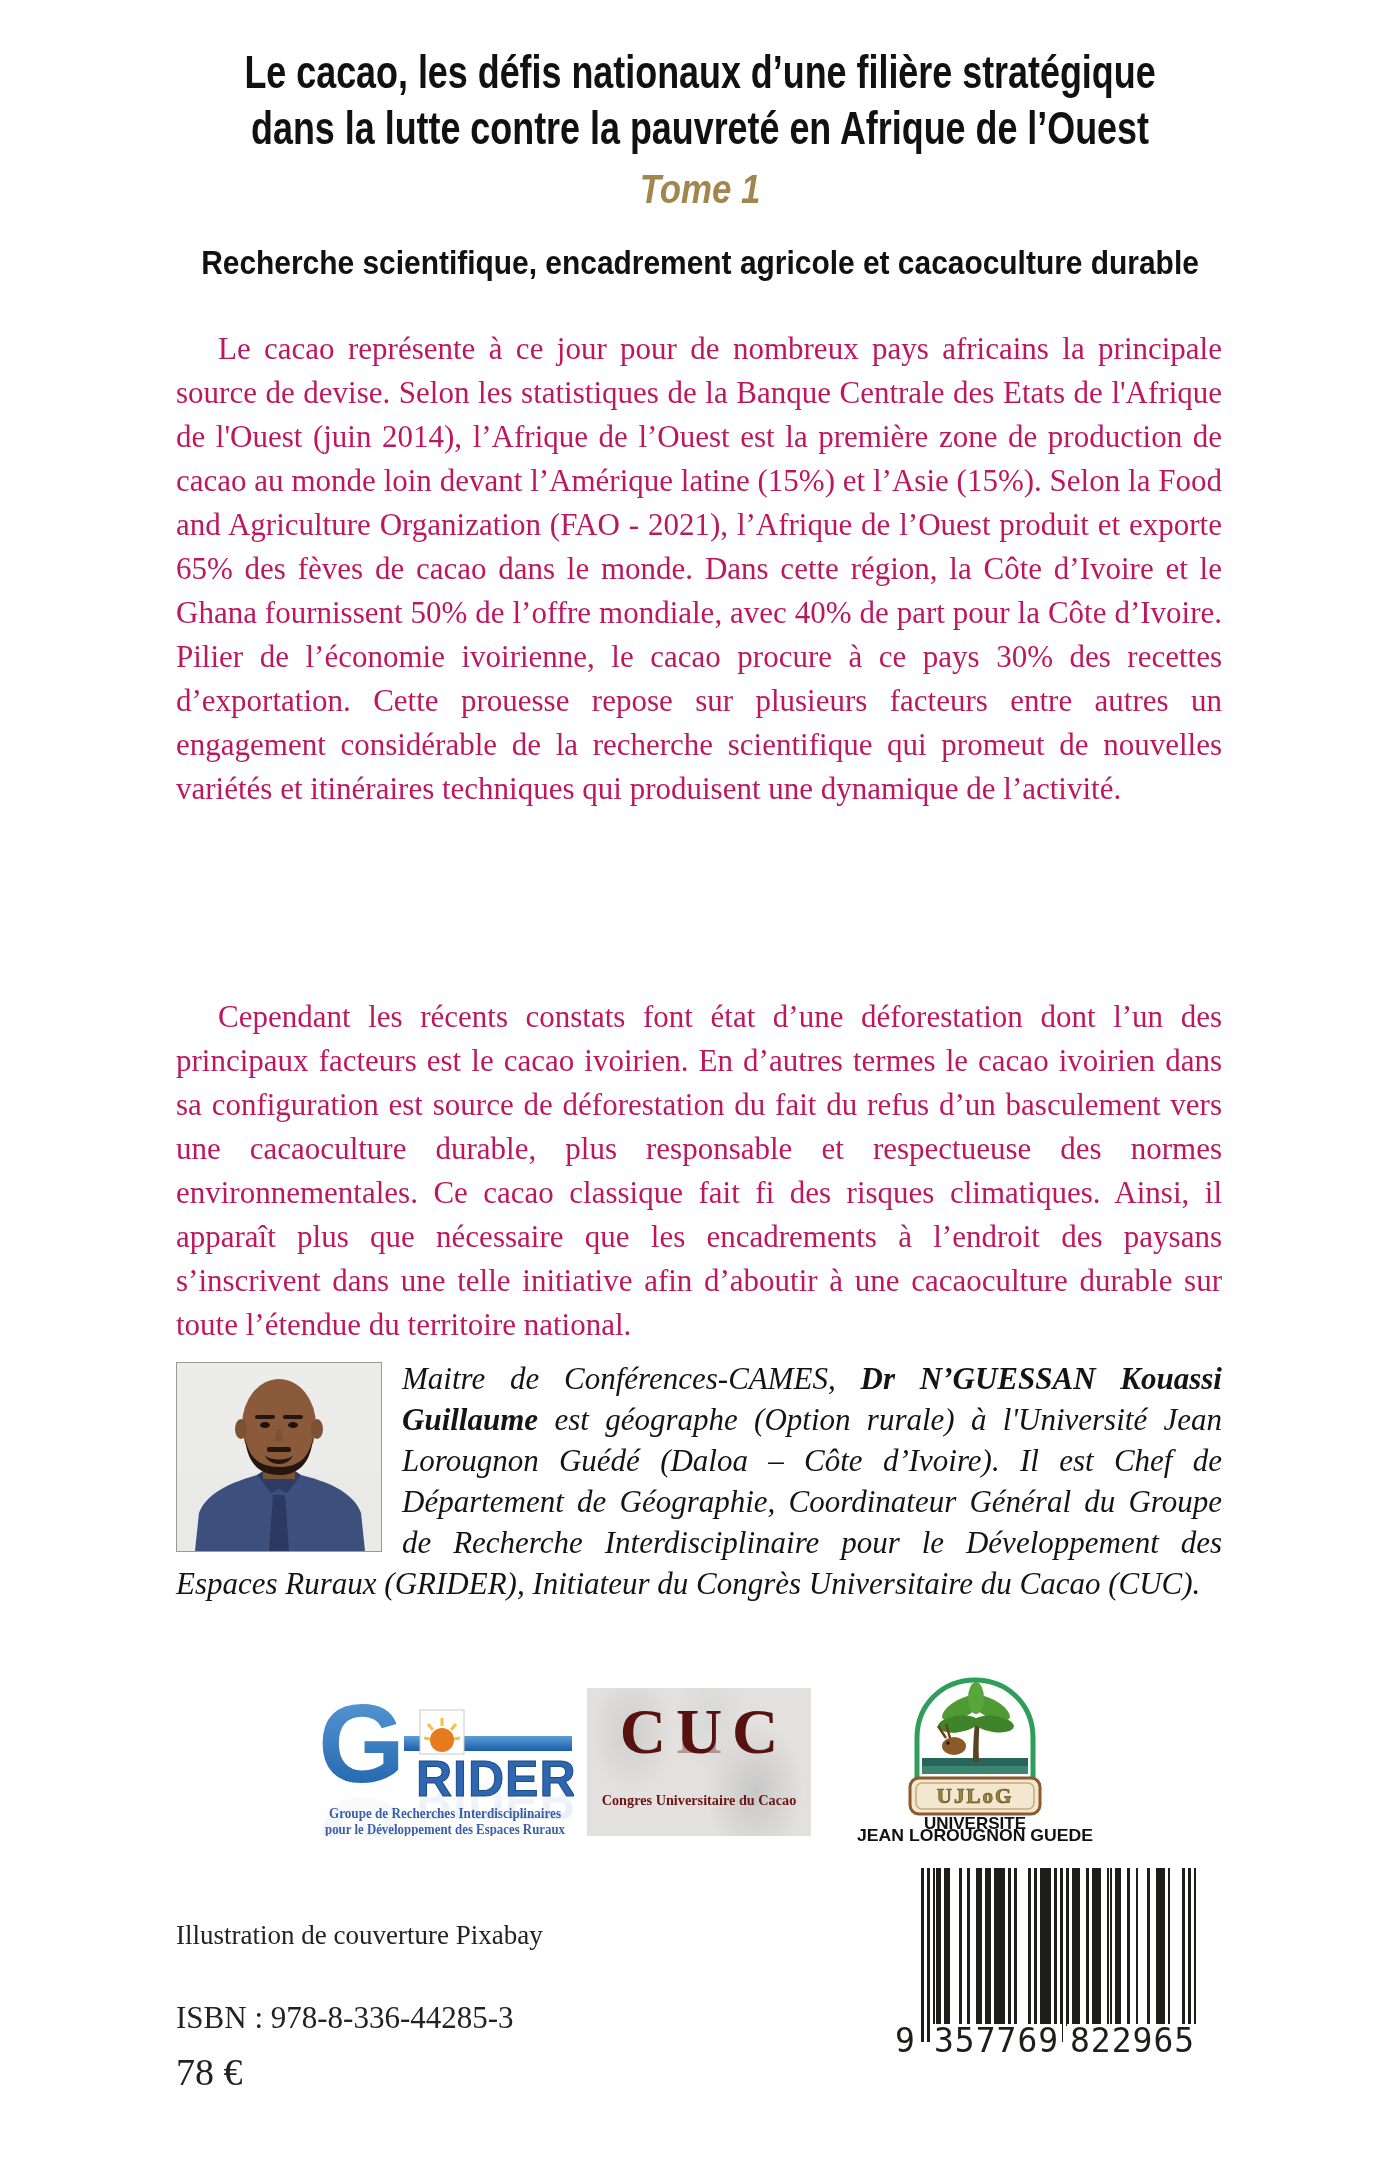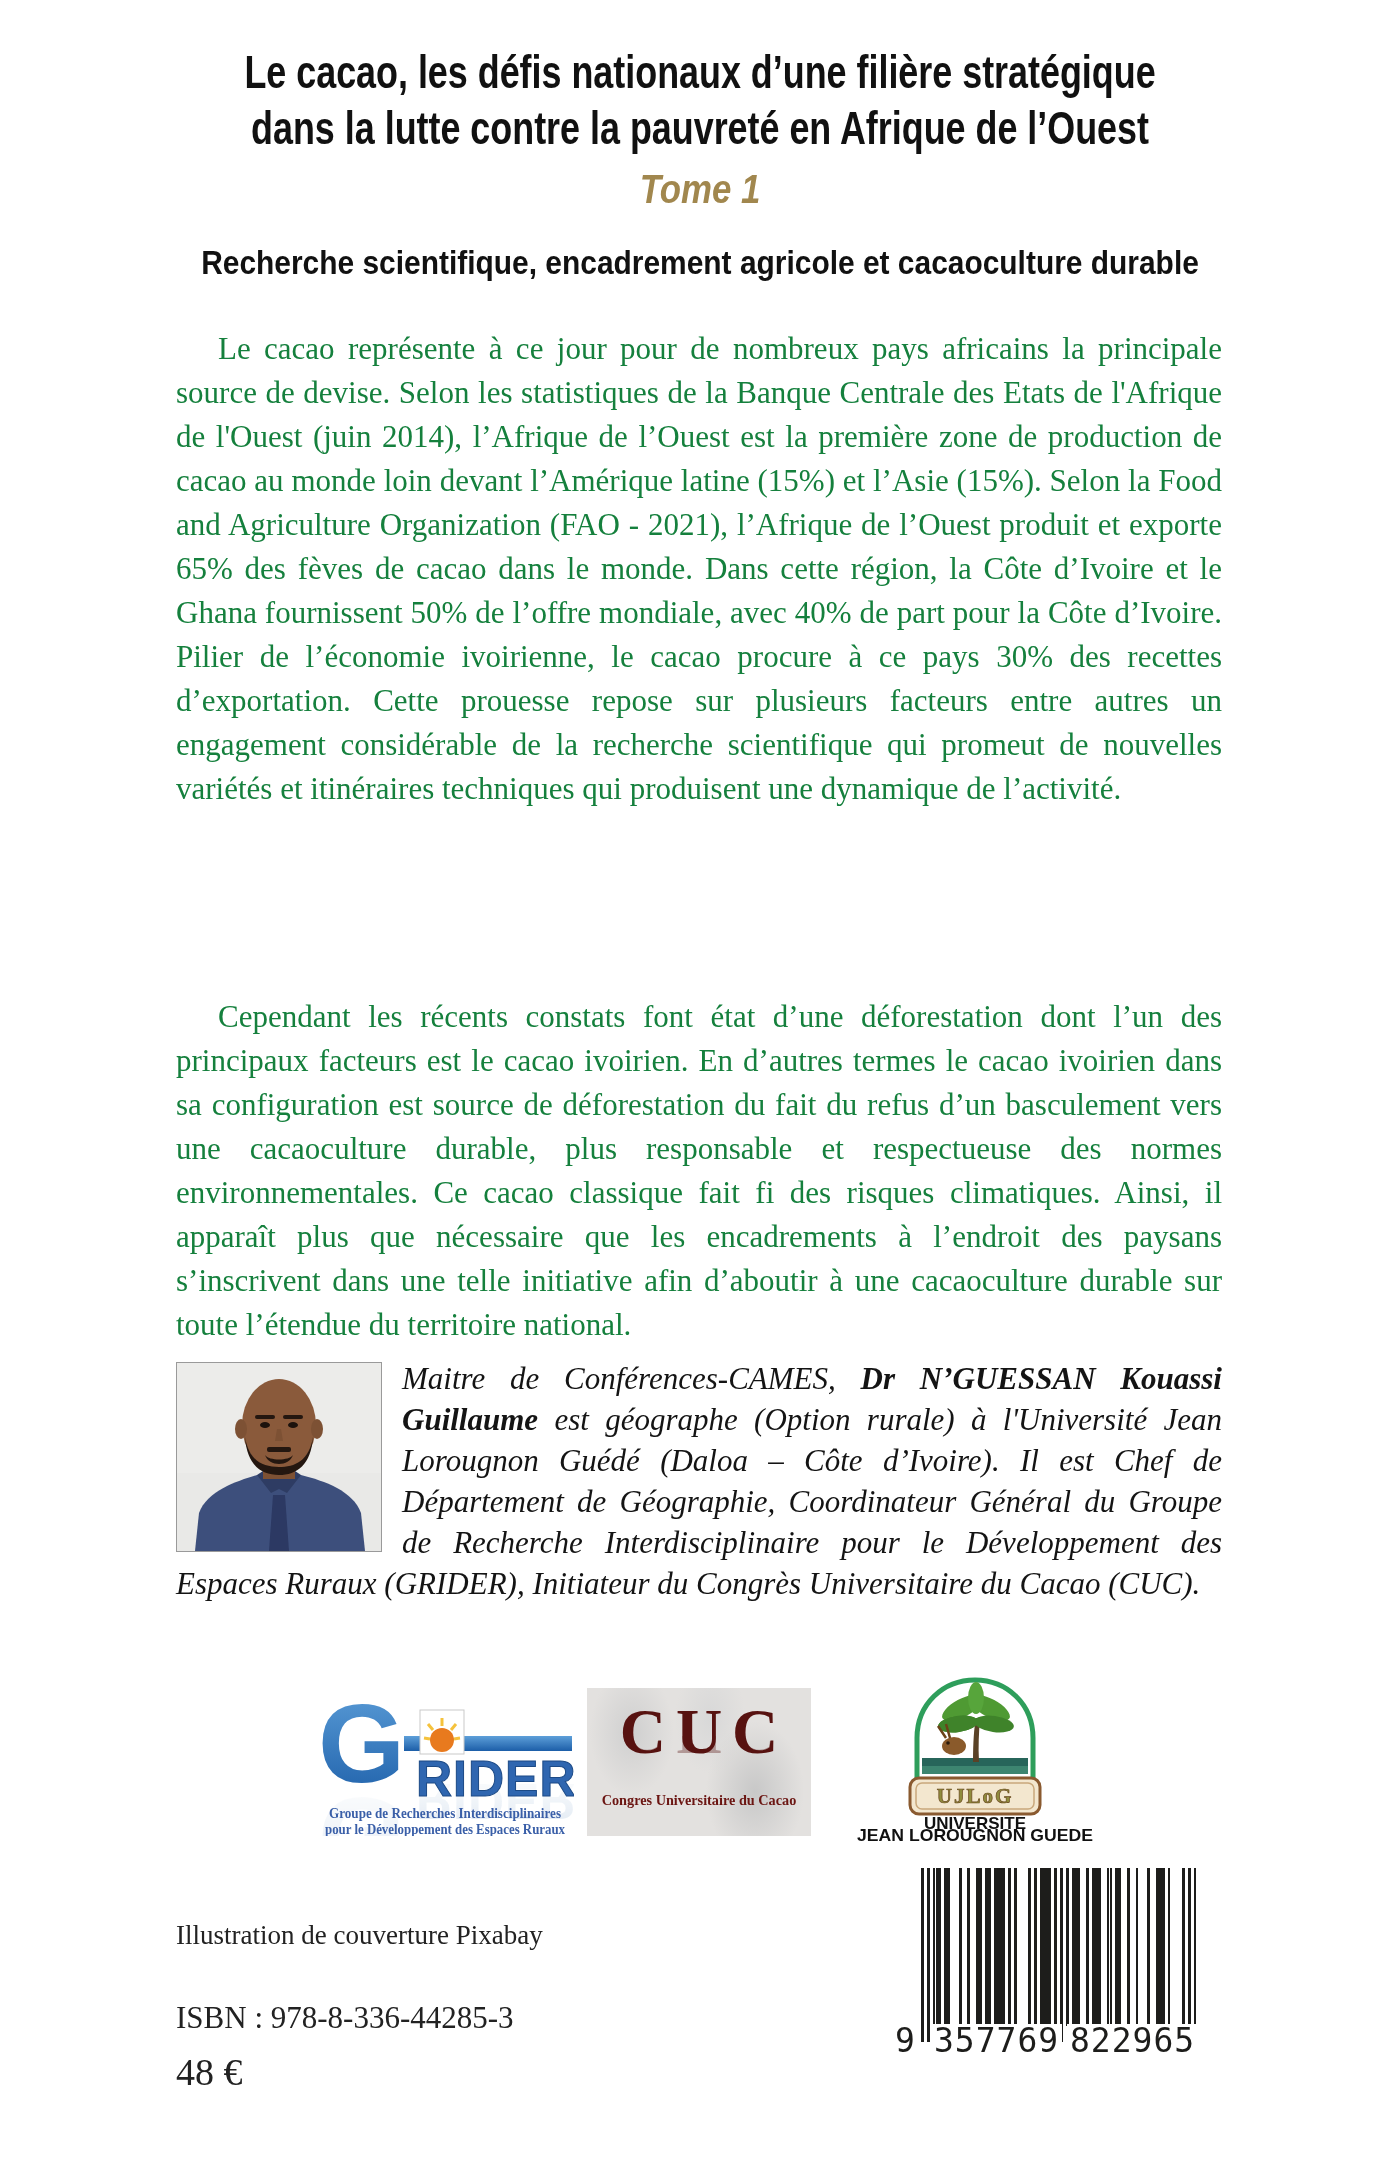--- a/index.html
+++ b/index.html
@@ -25,21 +25,21 @@
   .subtitle{
     left:0;top:243px;width:1400px;text-align:center;
     font-family:"Liberation Sans",sans-serif;font-weight:bold;
     font-size:34px;color:#111;
     transform:scaleX(0.88);transform-origin:50% 0;
   }
   
   .para{
     left:176px;width:1046px;
     font-size:31px;line-height:44px;text-align:justify;
-    text-indent:42px;color:#15803d;
+    text-indent:42px;color:#be185d;
   }
   #para1{top:296px;}
   #para2{top:964px;}
   
   .bio{
     left:176px;top:1358px;width:1046px;
     font-size:31px;line-height:41px;text-align:justify;
     font-style:italic;color:#141414;
   }
   .bio b{font-weight:bold;}
@@ -208,21 +208,21 @@
     <rect x="60" y="112" width="130" height="36" rx="9" fill="#f3e7cf" stroke="#8a5a30" stroke-width="3"></rect>
     <rect x="66" y="117" width="118" height="26" rx="6" fill="none" stroke="#c9a87c" stroke-width="1.5"></rect>
     <text x="125" y="137" text-anchor="middle" font-family="Liberation Serif, serif" font-weight="bold" font-size="21" letter-spacing="2" fill="#8f8b3d" stroke="#6b4a20" stroke-width="0.7">UJLoG</text>
   </g>
   <text x="125" y="163" text-anchor="middle" font-family="Liberation Sans, sans-serif" font-weight="bold" font-size="17" fill="#111111">UNIVERSITE</text>
   <text x="125" y="175" text-anchor="middle" textLength="236" lengthAdjust="spacingAndGlyphs" font-family="Liberation Sans, sans-serif" font-weight="bold" font-size="17" fill="#111111">JEAN LOROUGNON GUEDE</text>
 </svg>
 
 <div class="abs credit">Illustration de couverture Pixabay</div>
 <div class="abs isbn">ISBN : 978-8-336-44285-3</div>
-<div class="abs price">48 €</div>
+<div class="abs price">78 €</div>
 
 <div class="abs barcode">
   <div class="bars" id="barcode-bars">
       <div class="bar" style="left: 0px; width: 2.9px; height: 174px;"></div>
       <div class="bar" style="left: 5.8px; width: 2.9px; height: 174px;"></div>
       <div class="bar" style="left: 11.6px; width: 2.9px; height: 158px;"></div>
       <div class="bar" style="left: 14.5px; width: 2.9px; height: 158px;"></div>
       <div class="bar" style="left: 17.4px; width: 2.9px; height: 158px;"></div>
       <div class="bar" style="left: 23.2px; width: 2.9px; height: 158px;"></div>
       <div class="bar" style="left: 26.1px; width: 2.9px; height: 158px;"></div>

